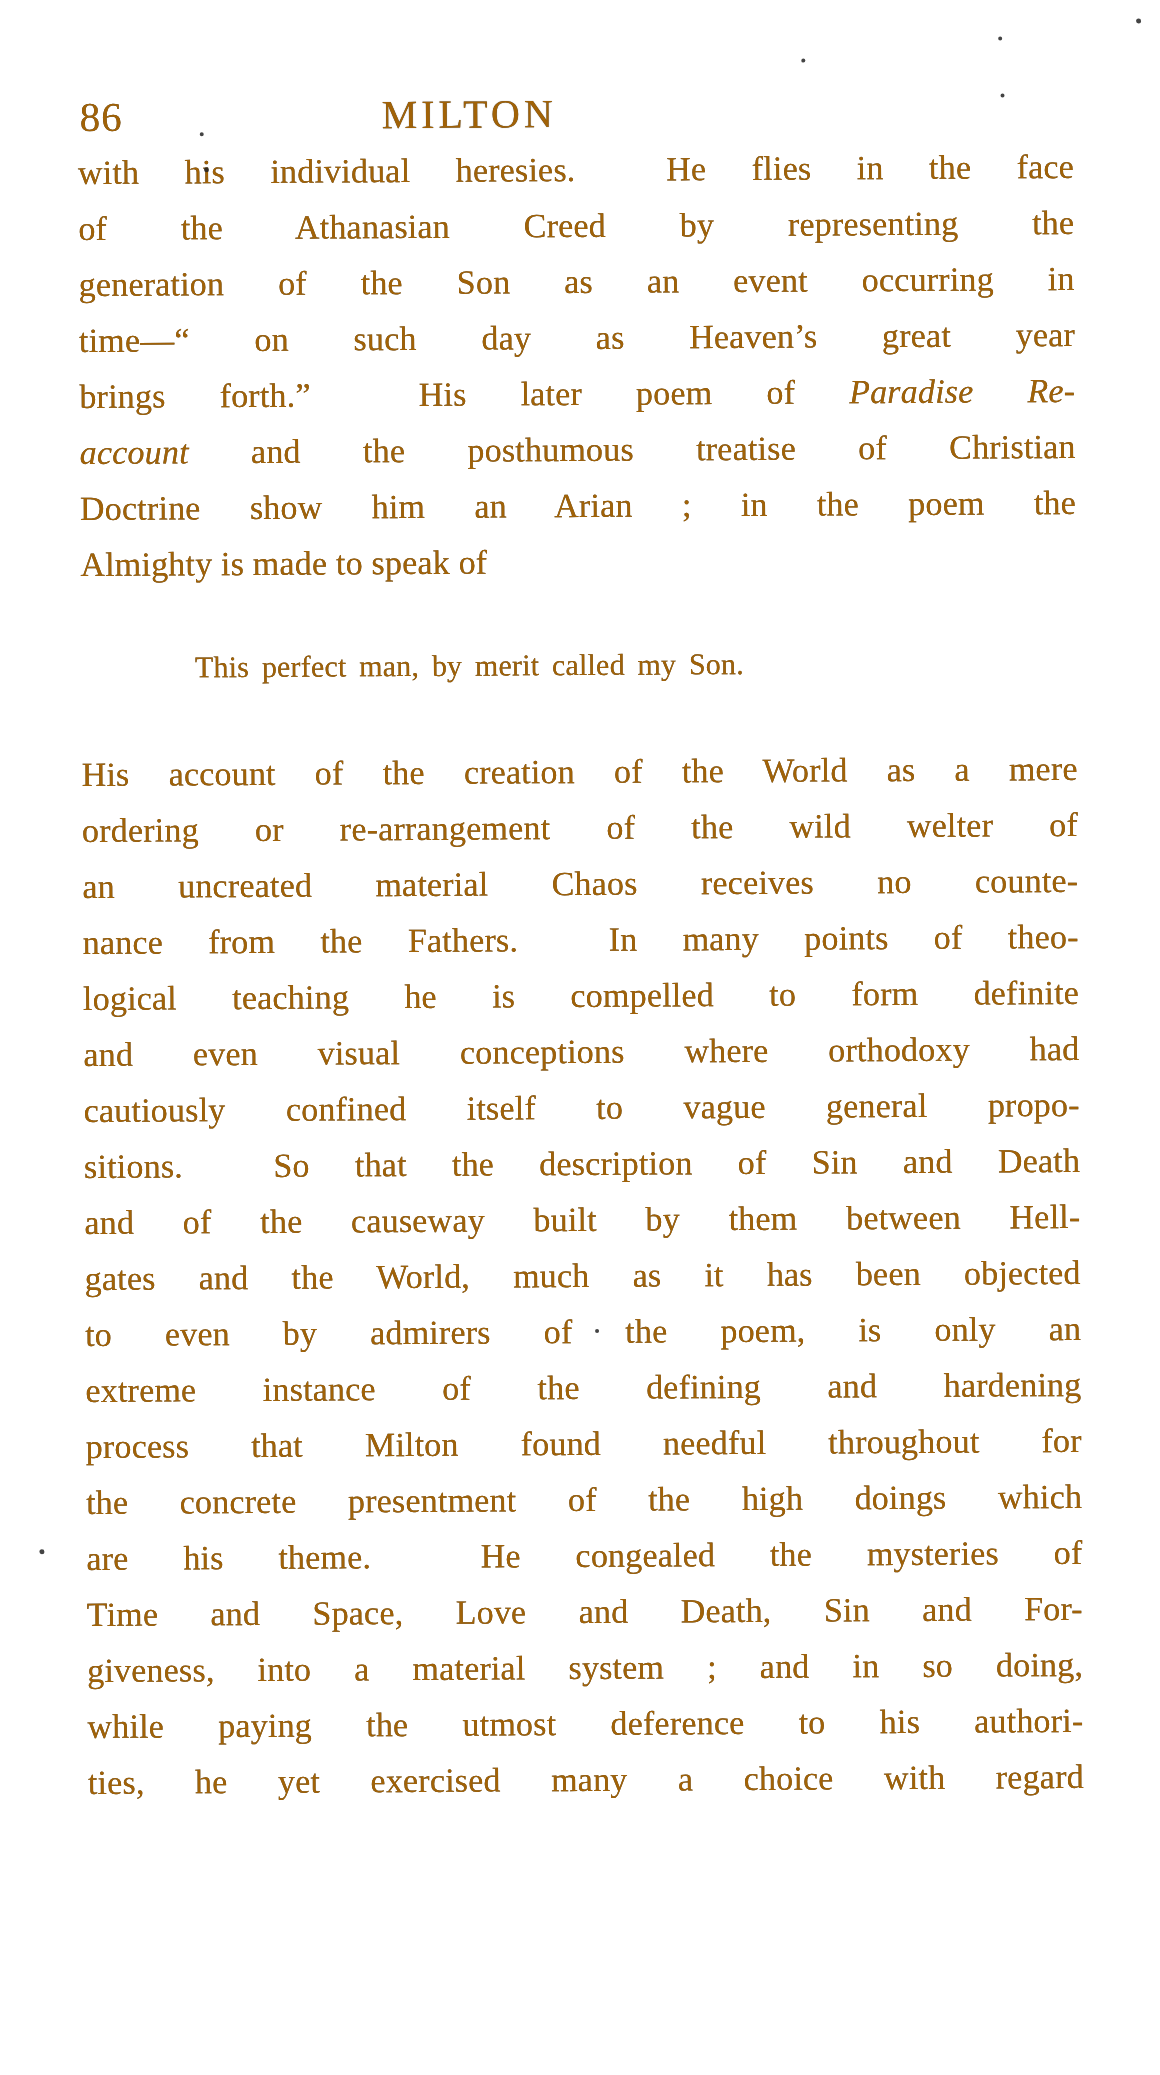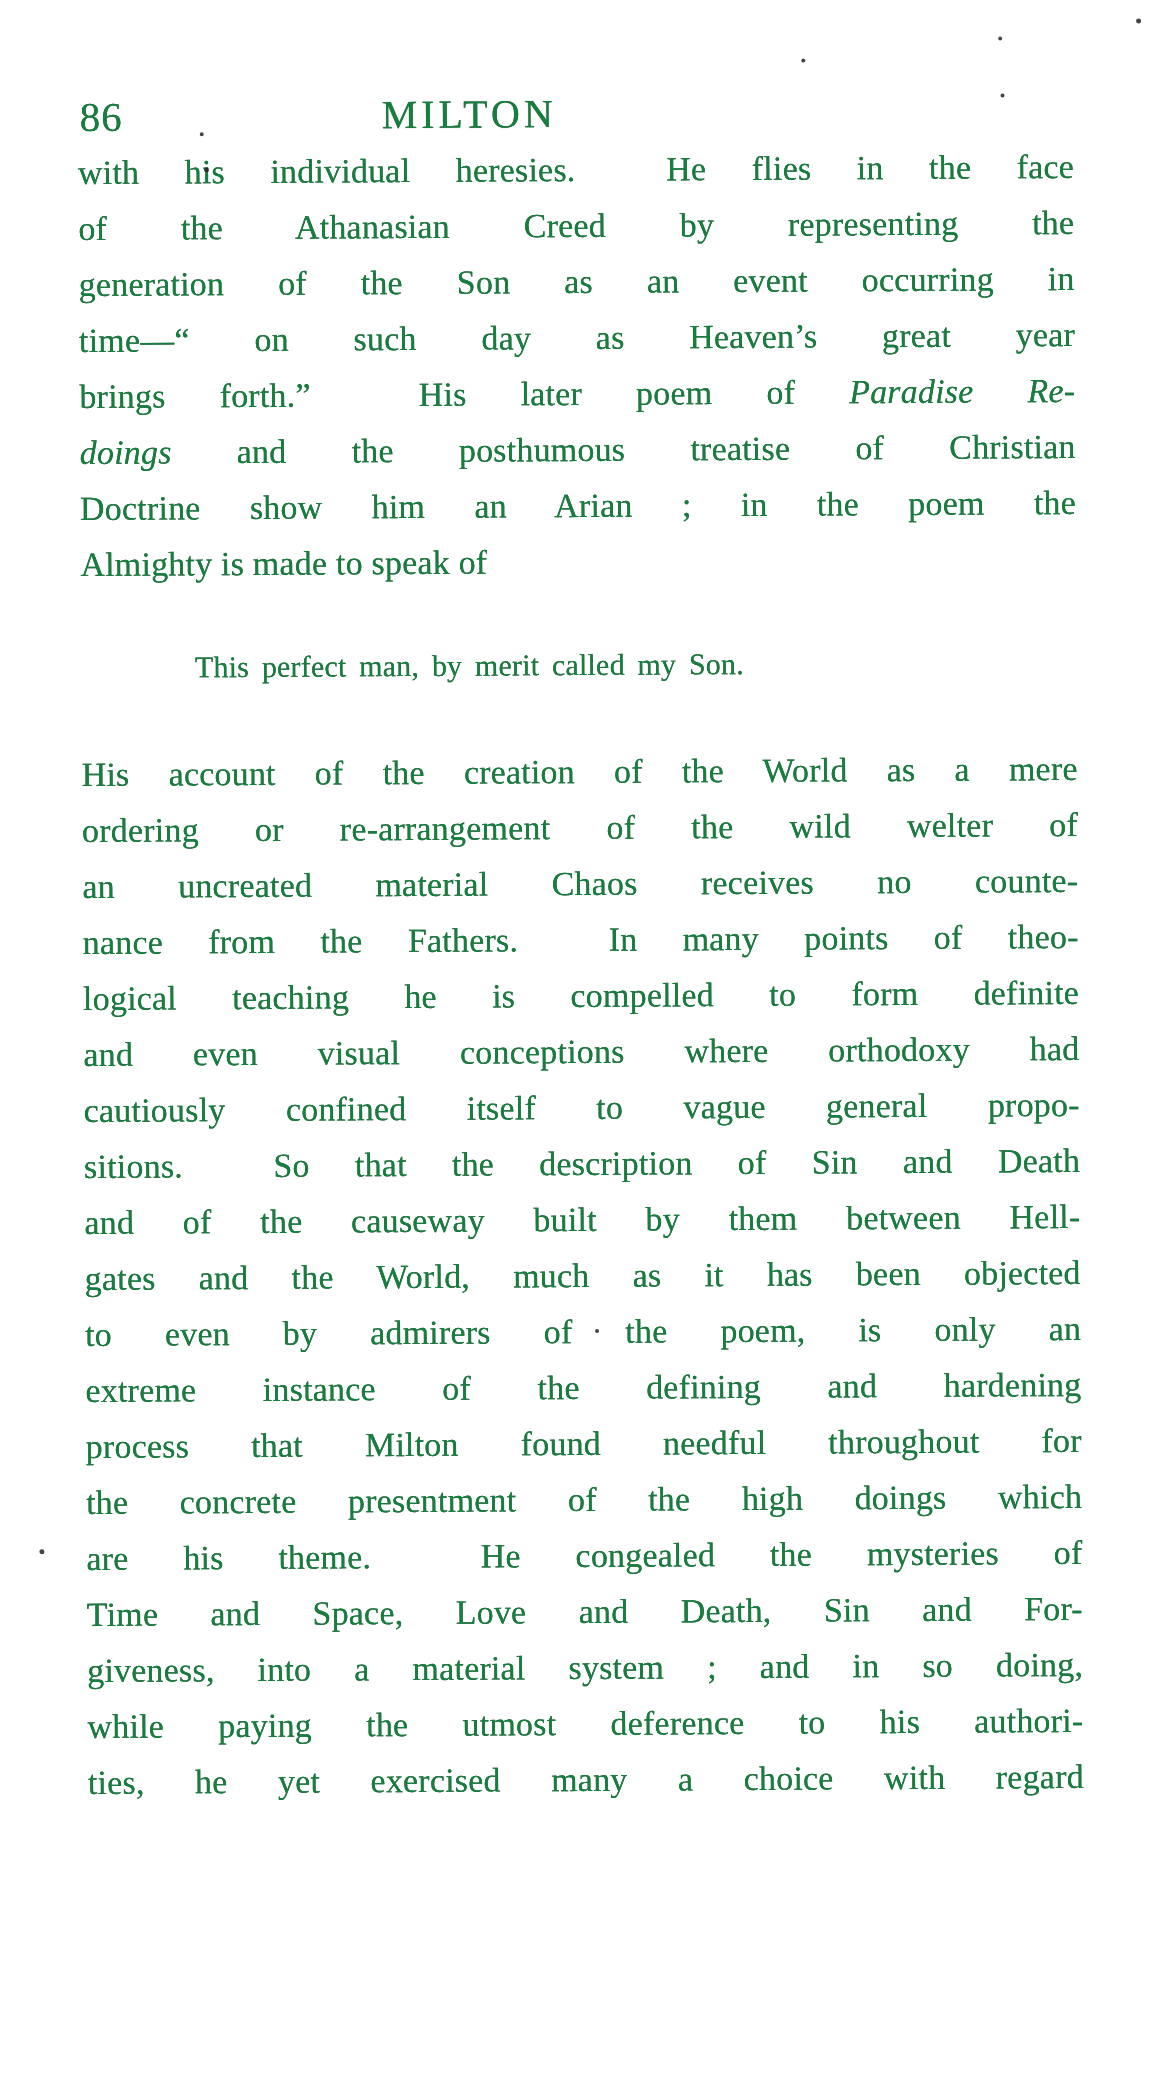--- a/index.html
+++ b/index.html
@@ -67,35 +67,35 @@
   .speck {
     position: absolute;
     background: #232323;
     border-radius: 50%;
     opacity: 0.85;
   }
 </style>
 </head>
 <body>
 
-<div class="page" style="color: #15803d; background: rgb(255, 255, 255);">
+<div class="page" style="color: #a16207; background: rgb(255, 255, 255);">
   <div class="sheet">
 
     <div class="page-number">86</div>
 
     <div class="running-head">MILTON</div>
 
     <div class="text-block">
       <div class="para" id="para1">
           <div class="line">with his individual heresies.&nbsp; He flies in the face</div>
           <div class="line">of the Athanasian Creed by representing the</div>
           <div class="line">generation of the Son as an event occurring in</div>
           <div class="line">time—“ on such day as Heaven’s great year</div>
           <div class="line"><span>brings forth.”&nbsp; His later poem of </span><i>Paradise Re-</i></div>
-          <div class="line"><i>doings</i><span> and the posthumous treatise of Christian</span></div>
+          <div class="line"><i>account</i><span> and the posthumous treatise of Christian</span></div>
           <div class="line">Doctrine show him an Arian ; in the poem the</div>
           <div class="line short">Almighty is made to speak of</div>
         </div>
 
       <div class="verse-quote">This perfect man, by merit called my Son.</div>
 
       <div class="para" id="para2">
           <div class="line">His account of the creation of the World as a mere</div>
           <div class="line">ordering or re-arrangement of the wild welter of</div>
           <div class="line">an uncreated material Chaos receives no counte-</div>

